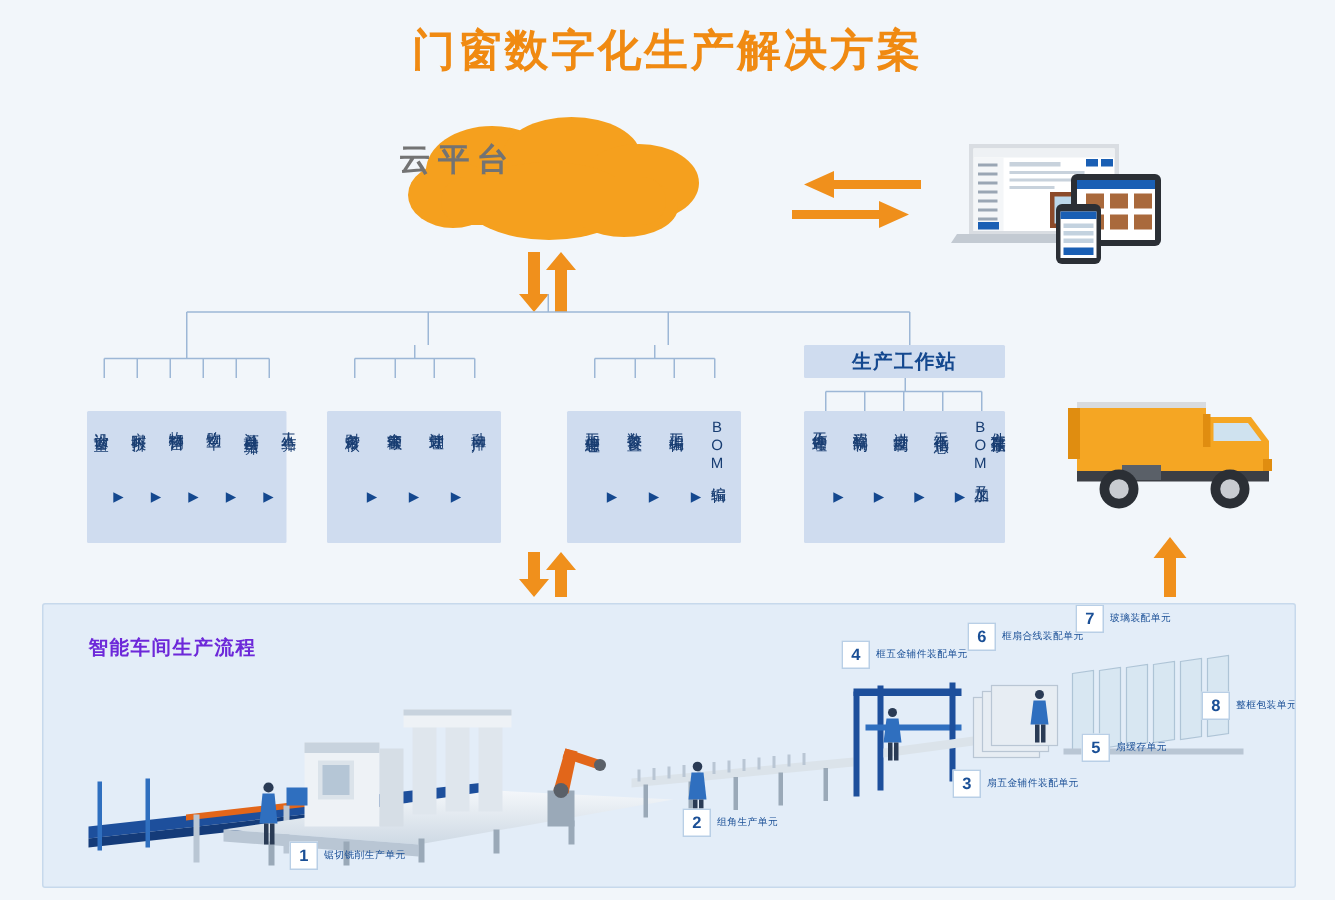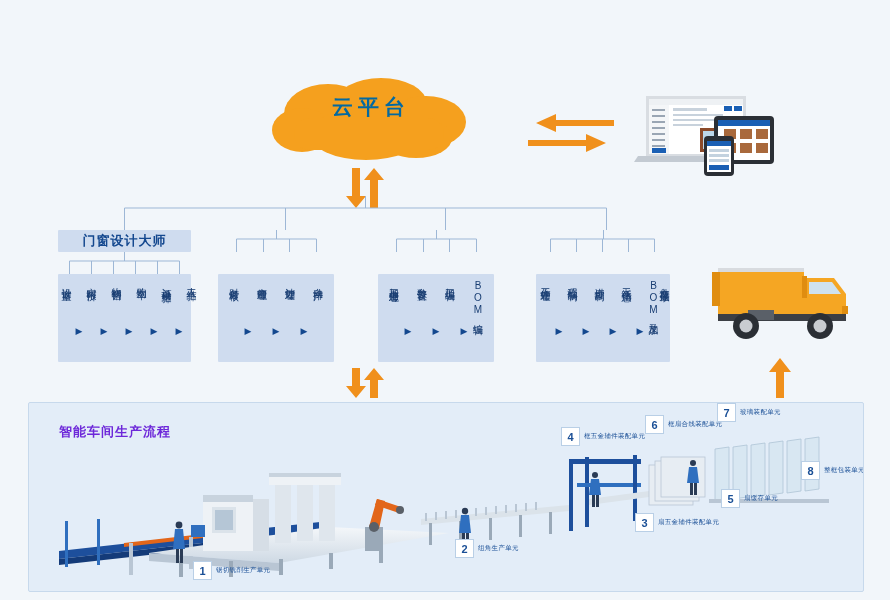--- a/index.html
+++ b/index.html
@@ -15,22 +15,22 @@
   .title{
     position:absolute;left:0;top:14px;width:890px;
     text-align:center;color:#f08a12;
     font-size:29px;font-weight:bold;letter-spacing:2px;
   }
 
   
   .cloud-wrap{position:absolute;left:266px;top:78px;width:210px;height:88px;}
   .cloud-svg{position:absolute;left:0;top:0;}
   .cloud-text{
-    position:absolute;left:0;top:16px;width:210px;text-align:center;
-    color:#0369a1;pointer-events:none;
+    position:absolute;left:0;top:16px;width:210px;text-align:left;
+    color:#737373;pointer-events:none;
   }
   .cloud-cn{font-size:21px;font-weight:bold;letter-spacing:5px;line-height:26px;}
   .cloud-en{font-size:15px;font-weight:bold;line-height:20px;margin-top:2px;}
 
   
   .arr{position:absolute;}
 
   
   .devices{position:absolute;left:628px;top:84px;width:150px;height:92px;}
 
@@ -87,20 +87,21 @@
   .unit-lbl{font-size:6.5px;color:#1a4f96;white-space:nowrap;letter-spacing:.3px;}
 
   
   .truck{position:absolute;left:706px;top:258px;width:166px;height:90px;}
 </style>
 </head>
 <body>
 
 <div id="root">
 
+  <div class="title">门窗数字化生产解决方案</div>
 
   <div class="cloud-wrap">
     <svg class="cloud-svg" width="210" height="88" viewBox="0 0 210 88">
       <g fill="#f5a01e">
         <ellipse cx="62" cy="36" rx="44" ry="30"></ellipse>
         <ellipse cx="115" cy="26" rx="46" ry="26"></ellipse>
         <ellipse cx="160" cy="44" rx="40" ry="26"></ellipse>
         <ellipse cx="36" cy="52" rx="30" ry="22"></ellipse>
         <ellipse cx="100" cy="56" rx="56" ry="26"></ellipse>
         <ellipse cx="150" cy="60" rx="36" ry="20"></ellipse>
@@ -194,21 +195,20 @@
       <path d="M124.5,12 L124.5,34"></path>
       <path d="M285.5,12 L285.5,34"></path>
       <path d="M445.5,12 L445.5,34"></path>
       <path d="M606.5,12 L606.5,34"></path>
     </g>
   </svg>
 
   <div class="modules">
 
     <div class="module" style="left:0px;width:133px;">
-      <div class="mod-head">门窗设计大师</div>
       <svg class="mod-conn" width="133" height="22">
         <g stroke="#9db7d6" stroke-width="1" fill="none">
           <path d="M66.5,0 L66.5,9"></path>
           <path d="M11.5,9 L121.5,9"></path>
           <path d="M11.5,9 L11.5,22"></path>
             <path d="M33.5,9 L33.5,22"></path>
             <path d="M55.5,9 L55.5,22"></path>
           <path d="M77.5,9 L77.5,22"></path>
             <path d="M99.5,9 L99.5,22"></path>
             <path d="M121.5,9 L121.5,22"></path>
@@ -295,20 +295,21 @@
             <span class="leaf-txt">加工编辑</span>
           </div>
         <div class="sep">▶</div>
         <div class="leaf" style="width:20px">
             <span class="leaf-txt">BOM编辑</span>
           </div>
       </div>
     </div>
 
     <div class="module" style="left:478px;width:134px;">
+      <div class="mod-head">生产工作站</div>
       <svg class="mod-conn" width="134" height="22">
         <g stroke="#9db7d6" stroke-width="1" fill="none">
           <path d="M67.5,0 L67.5,9"></path>
           <path d="M14.5,9 L118.5,9"></path>
           <path d="M14.5,9 L14.5,22"></path>
             <path d="M40.5,9 L40.5,22"></path>
             <path d="M66.5,9 L66.5,22"></path>
           <path d="M92.5,9 L92.5,22"></path>
             <path d="M118.5,9 L118.5,22"></path>
         </g>

